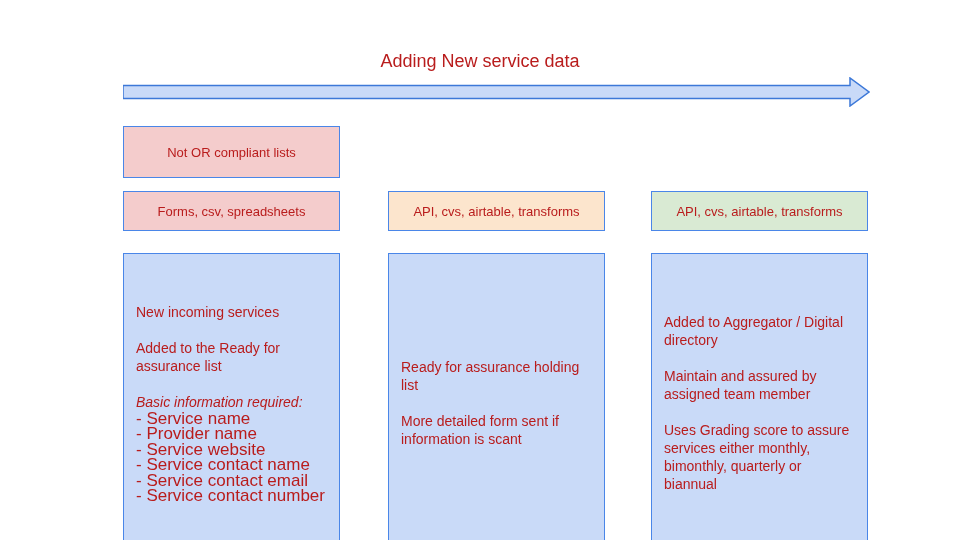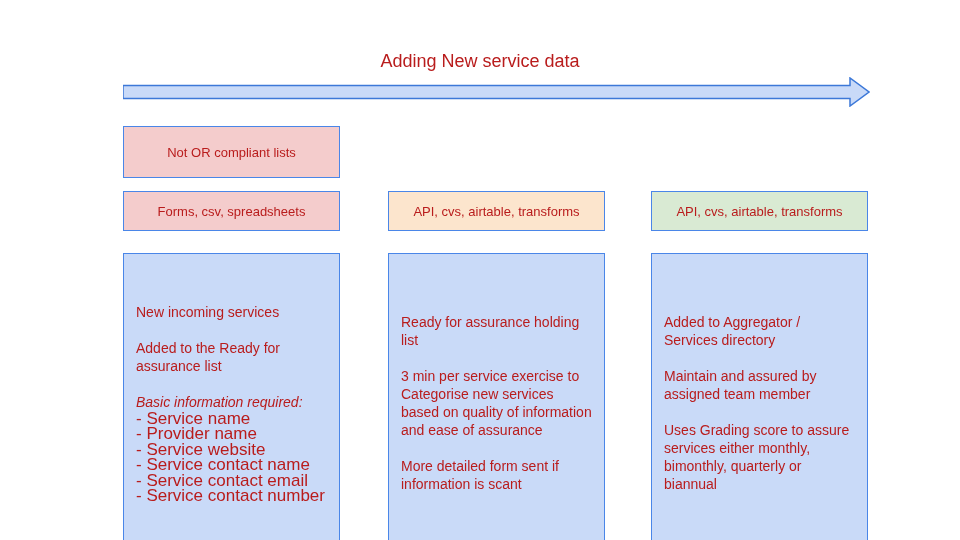--- a/index.html
+++ b/index.html
@@ -93,26 +93,25 @@
       <p class="p-small">- Service contact name</p>
       <p class="p-small">- Service contact email</p>
       <p class="p-small">- Service contact number</p>
     </div>
 
   <div class="box col2 row-sources center-text tint-orange">
     <span>API, cvs, airtable, transforms</span>
   </div>
   <div class="box col2 row-details details tint-blue">
       <p class="p-body">Ready for assurance holding list</p>
-      <p class="p-body">3 min per service exercise to Categorise new services based on quality of information and ease of assurance</p>
       <p class="p-body">More detailed form sent if information is scant</p>
     </div>
 
   <div class="box col3 row-sources center-text tint-green">
     <span>API, cvs, airtable, transforms</span>
   </div>
   <div class="box col3 row-details details tint-blue">
-      <p class="p-body">Added to Aggregator / Services directory</p>
+      <p class="p-body">Added to Aggregator / Digital directory</p>
       <p class="p-body">Maintain and assured by assigned team member</p>
       <p class="p-body">Uses Grading score to assure services either monthly, bimonthly, quarterly or biannual</p>
     </div>
 
 </div>
 
 </body></html>

